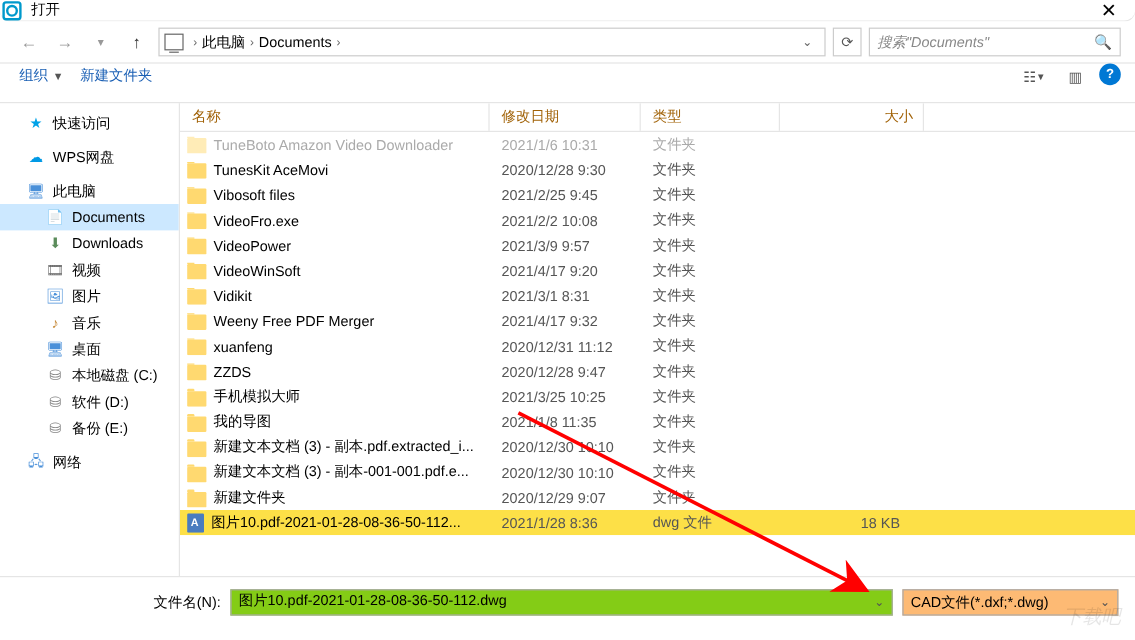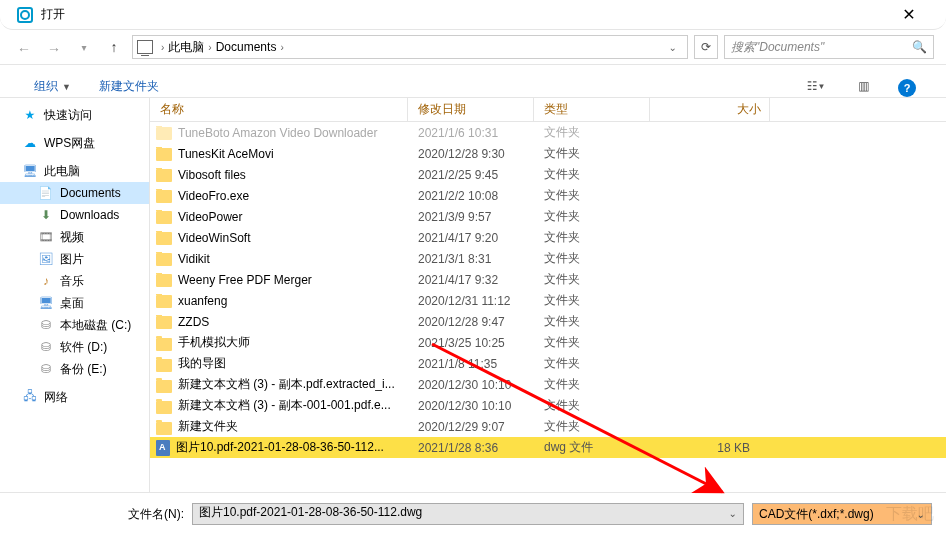--- a/index.html
+++ b/index.html
@@ -1,19 +1,19 @@
 <!DOCTYPE html>
 <html><head>
 <meta charset="utf-8">
 <style>
 * { box-sizing: border-box; margin: 0; padding: 0; }
 body { font-family: "Microsoft YaHei", "Segoe UI", sans-serif; font-size: 12px; color: #000; background: #fff; width: 946px; height: 533px; overflow: hidden; position: relative; }
 
 
-.titlebar { height: 30px; display: flex; align-items: center; padding: 0 17px; border-bottom: 1px solid #e5e5e5; border-radius: 13px; }
+.titlebar { height: 18px; display: flex; align-items: center; padding: 0 2px; border-bottom: 1px solid #e5e5e5; border-radius: 13px; }
 .titlebar .app-icon { width: 16px; height: 16px; background: #fff; border: 2px solid #0099cc; border-radius: 3px; margin-right: 8px; position: relative; }
 .titlebar .app-icon::after { content: ""; position: absolute; width: 6px; height: 6px; border: 2px solid #0099cc; border-radius: 50%; top: 1px; left: 1px; }
 .titlebar .title-text { flex: 1; font-size: 12px; }
 .titlebar .close-btn { width: 40px; text-align: center; font-size: 16px; cursor: pointer; }
 
 
 .addressbar { height: 34px; display: flex; align-items: center; padding: 4px 12px; gap: 6px; }
 .nav-btn { width: 24px; height: 24px; display: flex; align-items: center; justify-content: center; color: #999; font-size: 14px; cursor: pointer; }
 .nav-btn.active { color: #333; }
 .breadcrumb-box { flex: 1; height: 24px; border: 1px solid #ccc; display: flex; align-items: center; padding: 0 4px; background: #fff; }
@@ -22,21 +22,21 @@
 .breadcrumb-box .sep { color: #666; margin: 0 4px; font-size: 10px; }
 .breadcrumb-box .crumb { color: #000; }
 .breadcrumb-box .spacer { flex: 1; }
 .breadcrumb-box .dd { color: #666; margin: 0 6px; font-size: 10px; }
 .refresh-btn { width: 24px; height: 24px; border: 1px solid #ccc; display: flex; align-items: center; justify-content: center; color: #555; cursor: pointer; }
 .search-box { width: 210px; height: 24px; border: 1px solid #ccc; display: flex; align-items: center; padding: 0 6px; color: #888; }
 .search-box .placeholder { flex: 1; font-style: italic; }
 .search-box .search-ic { color: #555; }
 
 
-.toolbar { height: 34px; display: flex; align-items: flex-end; padding: 0 30px; border-top: 1px solid #e5e5e5; border-bottom: 1px solid #e5e5e5; background: #fff; gap: 20px; }
+.toolbar { height: 34px; display: flex; align-items: flex-start; padding: 0 12px; border-top: 1px solid #e5e5e5; border-bottom: 1px solid #e5e5e5; background: #fff; gap: 6px; }
 .toolbar .tb-btn { color: #1a5fb4; cursor: pointer; display: flex; align-items: center; gap: 4px; padding: 2px 4px; }
 .toolbar .tb-btn .arr { font-size: 9px; color: #555; }
 .toolbar .spacer { flex: 1; }
 .toolbar .view-btn { width: 28px; height: 22px; border: 1px solid transparent; display: flex; align-items: center; justify-content: center; color: #555; cursor: pointer; }
 .toolbar .help-btn { width: 18px; height: 18px; border-radius: 50%; background: #0078d4; color: #fff; display: flex; align-items: center; justify-content: center; font-size: 11px; font-weight: bold; cursor: pointer; }
 
 
 .content { display: flex; height: 394px; }
 
 
@@ -78,30 +78,30 @@
 .folder-ic::before { content: ""; position: absolute; top: -2px; left: 0; width: 6px; height: 2px; background: #ffd970; border-radius: 1px 1px 0 0; }
 .file-ic { width: 14px; height: 16px; background: #4a7cbf; border-radius: 1px; flex-shrink: 0; position: relative; }
 .file-ic::after { content: "A"; position: absolute; color: #fff; font-size: 9px; font-weight: bold; left: 3px; top: 2px; }
 .row.cut .c-name, .row.cut .c-date, .row.cut .c-type { color: #aaa; }
 .row.cut .folder-ic { opacity: 0.5; }
 
 
 .bottombar { padding: 10px 14px 8px 14px; border-top: 1px solid #e5e5e5; position: relative; }
 .filename-row { display: flex; align-items: center; gap: 8px; margin-bottom: 8px; }
 .filename-row .lbl { width: 170px; text-align: right; }
-.filename-row .fn-input { flex: 1; height: 22px; border: 1px solid #aaa; padding: 0 6px; background: #e5e5e5; }
+.filename-row .fn-input { flex: 1; height: 22px; border: 1px solid #aaa; padding: 0 6px; background: #84cc16; }
 .filename-row .fn-input .dd { float: right; color: #555; font-size: 10px; margin-top: 4px; }
 .filter-box { width: 180px; height: 22px; border: 1px solid #aaa; padding: 0 6px; background: #fdba74; display: flex; align-items: center; }
 .filter-box .dd { margin-left: auto; color: #555; font-size: 10px; }
 
 
 .arrow-svg { position: absolute; left: 422px; top: 334px; pointer-events: none; z-index: 10; }
 
 
-.watermark { position: absolute; right: 12px; bottom: 8px; color: rgba(0,0,0,0.1); font-size: 16px; pointer-events: none; }
+.watermark { position: absolute; right: 12px; bottom: 8px; color: rgba(0,0,0,0.1); font-size: 16px; font-style: italic; pointer-events: none; }
 </style>
 </head>
 <body>
 
 <div class="titlebar">
   <div class="app-icon"></div>
   <div class="title-text">打开</div>
   <div class="close-btn">✕</div>
 </div>
 

